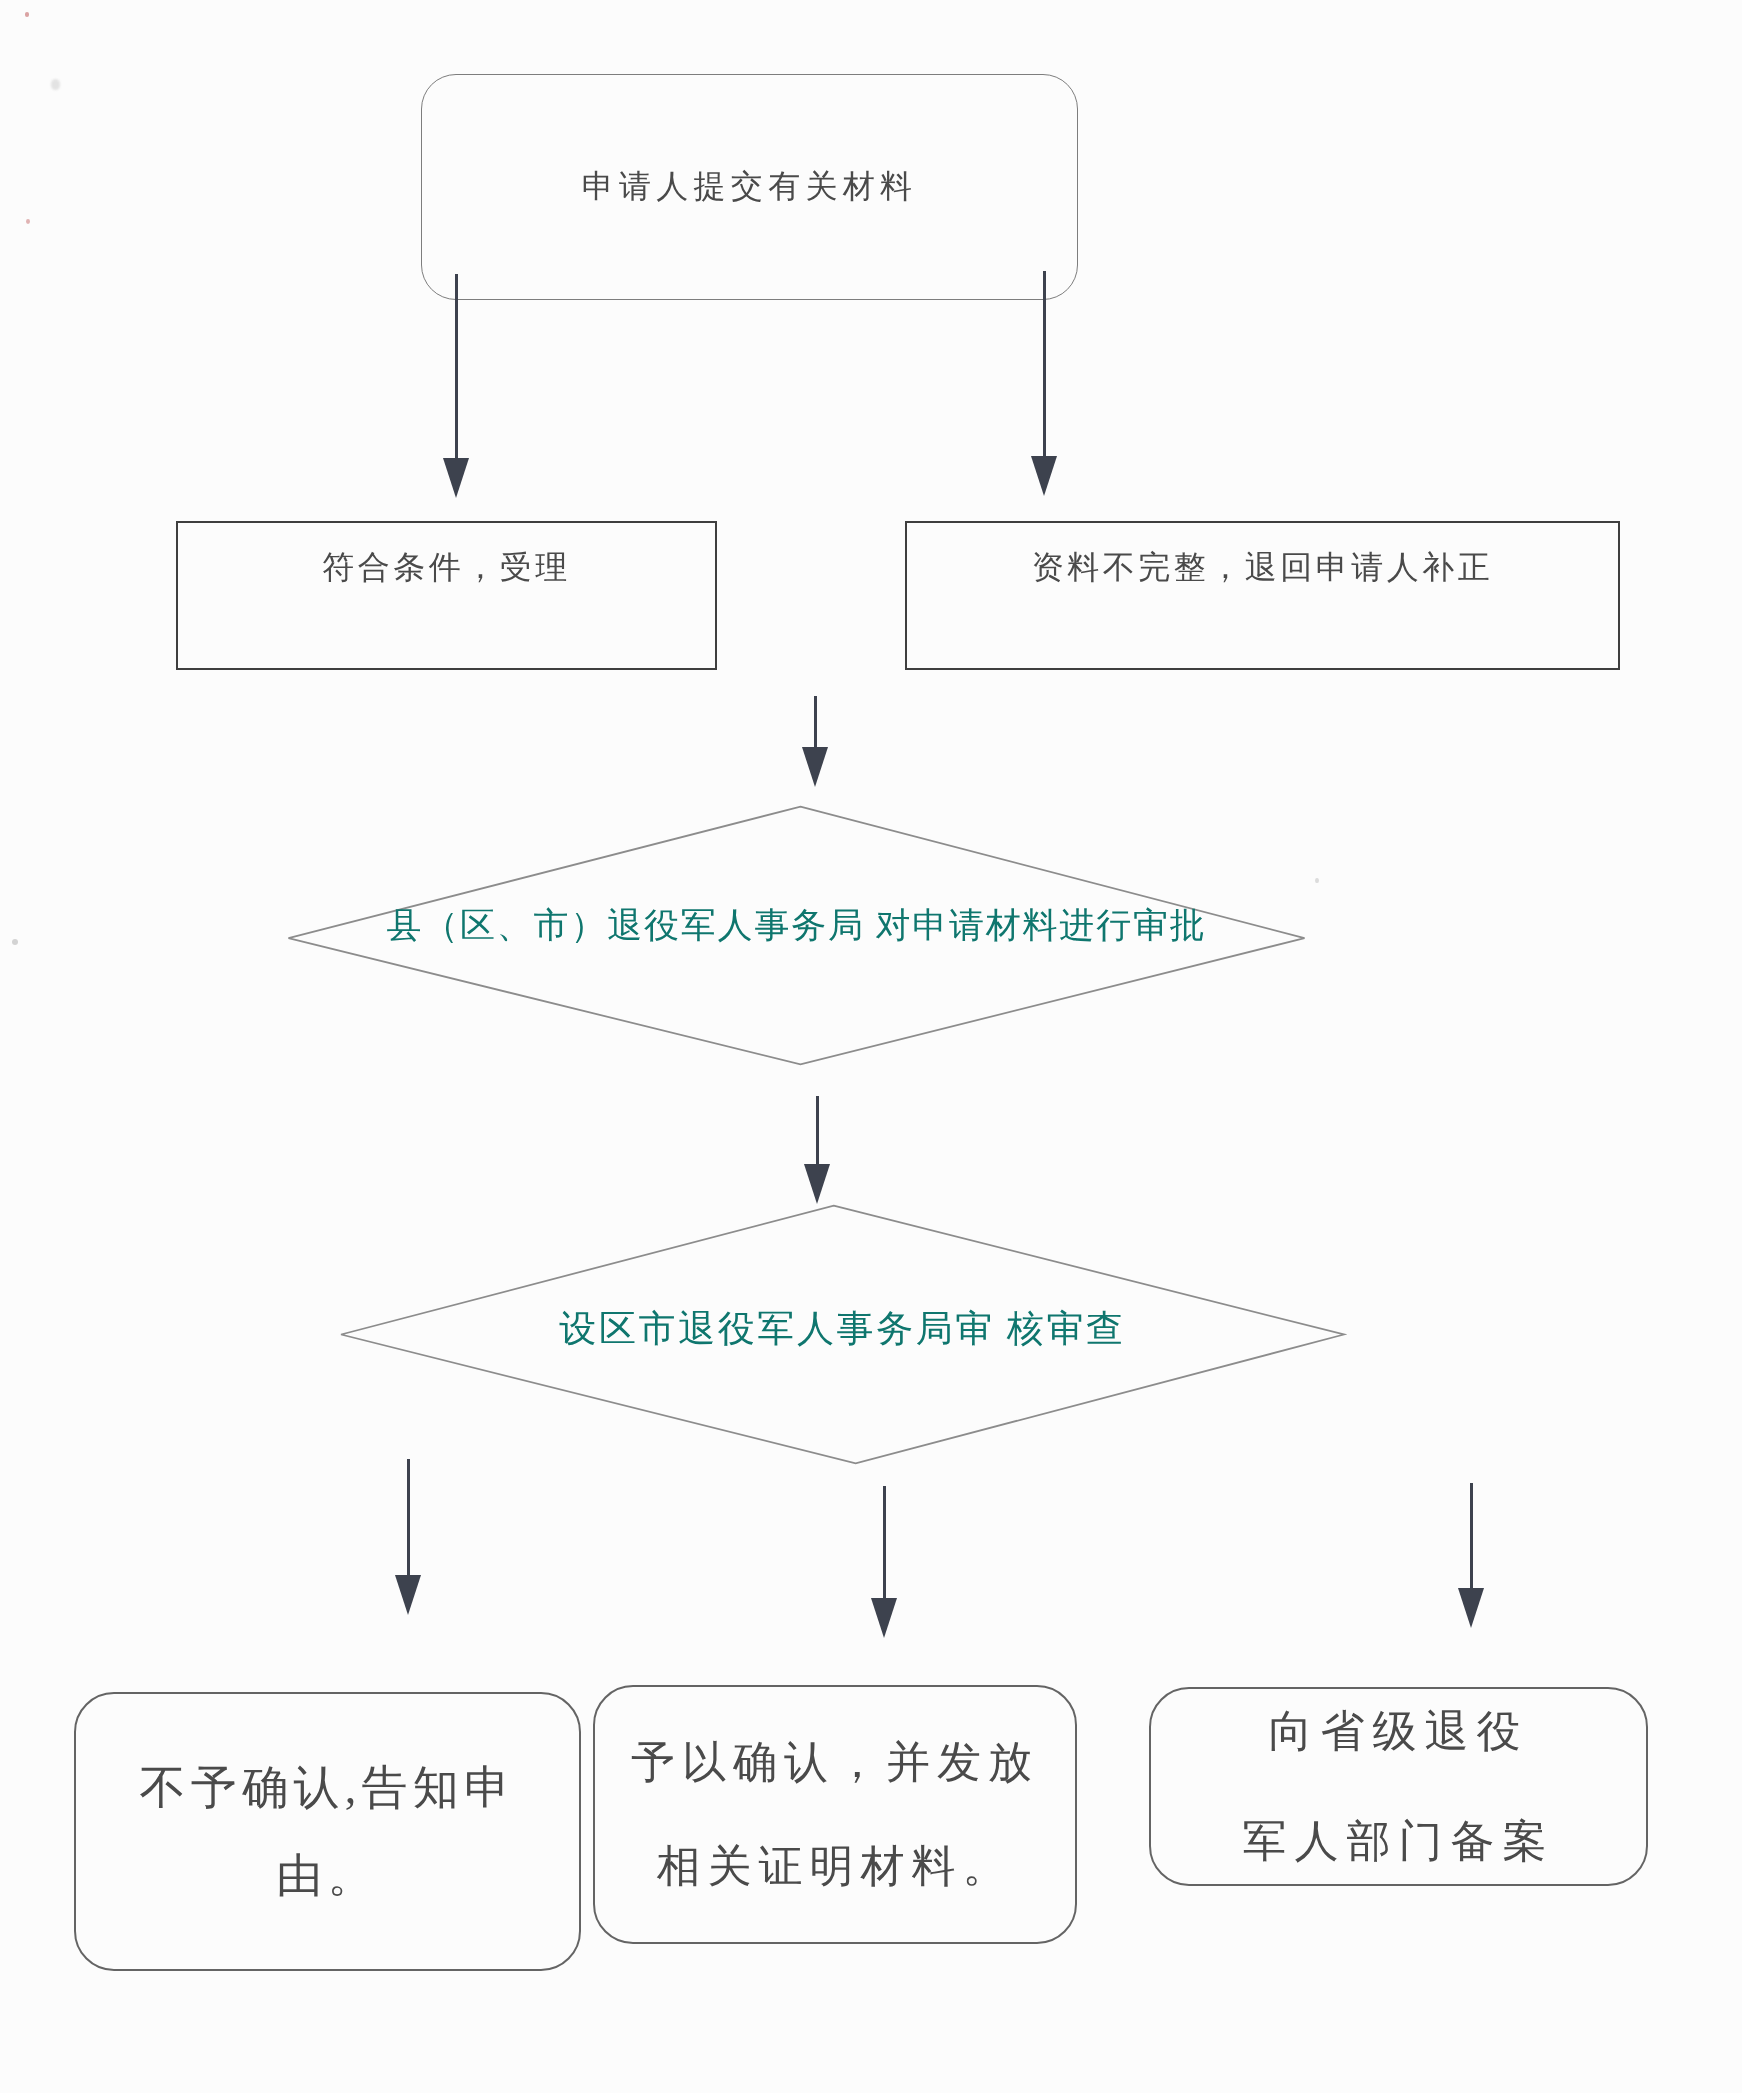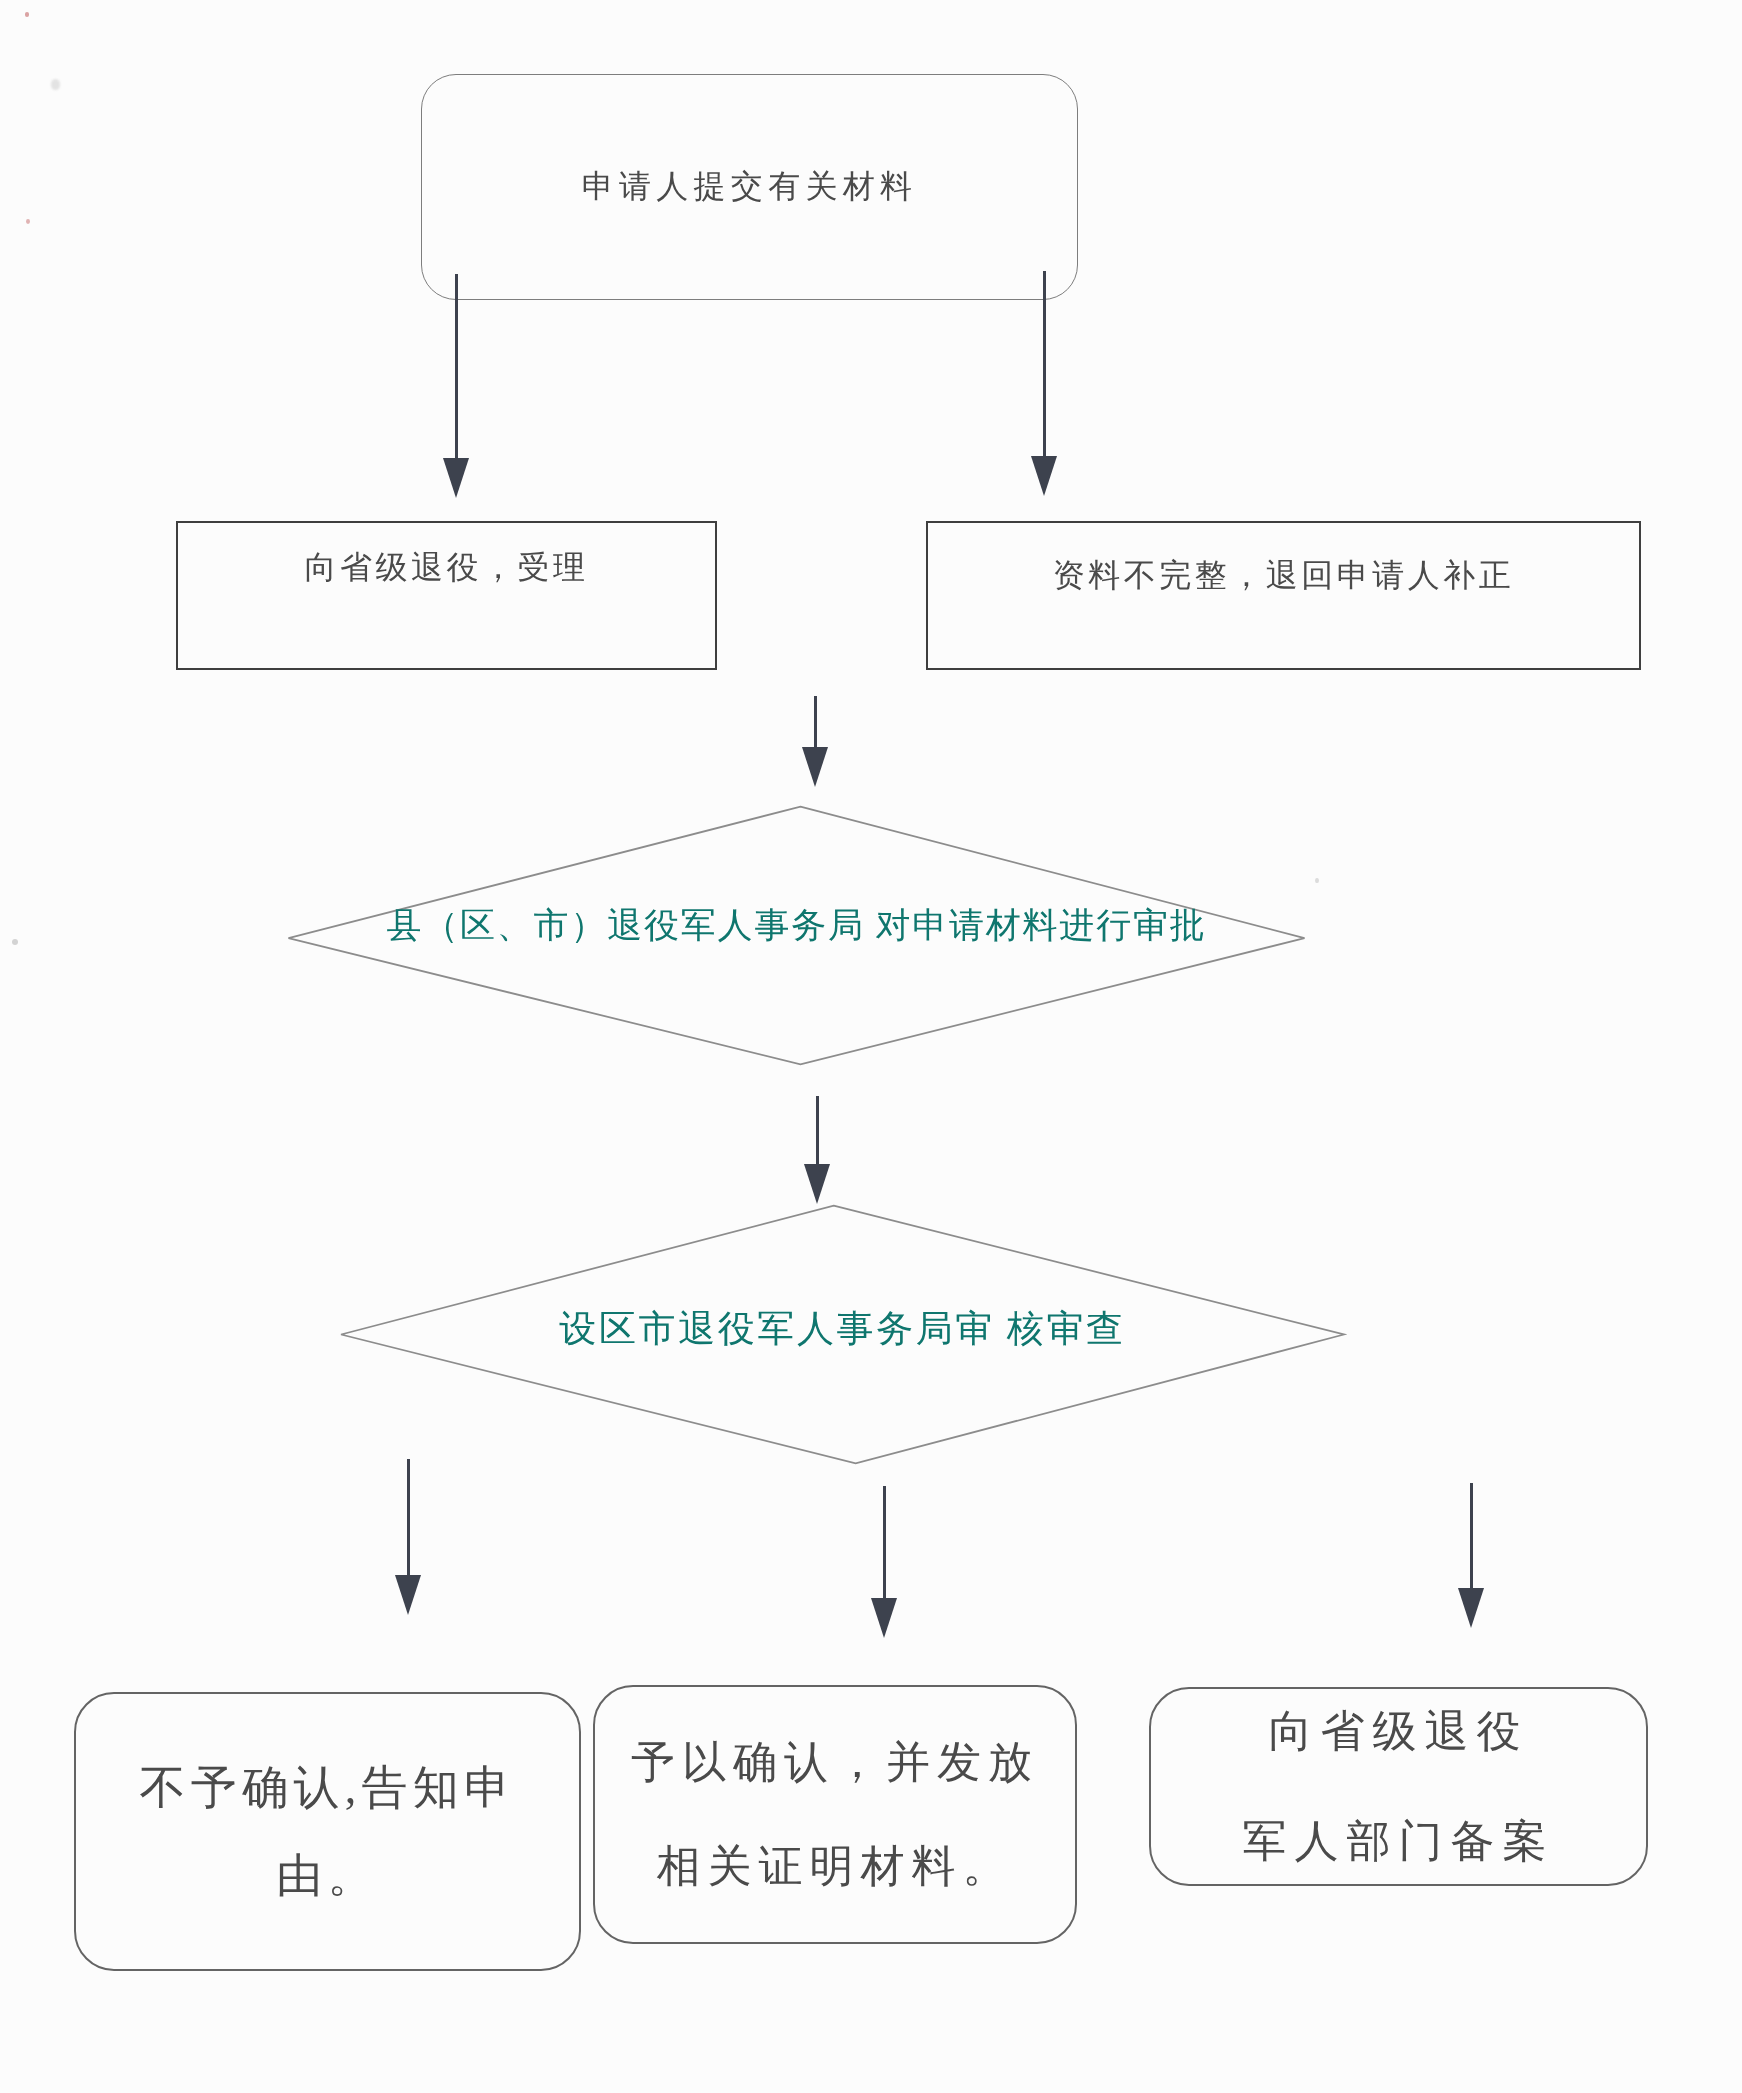--- a/index.html
+++ b/index.html
@@ -50,23 +50,23 @@
 <div id="canvas">
 
   <div class="node rounded-big f-start" style="left:421px;top:74px;width:657px;height:226px;">
     <span>申请人提交有关材料</span>
   </div>
 
   <div class="varrow" style="left:455px;top:274px;height:184px;"></div>
   <div class="varrow" style="left:1043px;top:271px;height:185px;"></div>
 
   <div class="node rect f-row2 align-top" style="left:176px;top:521px;width:541px;height:149px;padding-top:23px;">
-    <span>向省级退役，受理</span>
+    <span>符合条件，受理</span>
   </div>
-  <div class="node rect f-row2 align-top" style="left:926px;top:521px;width:715px;height:149px;padding-top:31px;">
+  <div class="node rect f-row2 align-top" style="left:905px;top:521px;width:715px;height:149px;padding-top:23px;">
     <span>资料不完整，退回申请人补正</span>
   </div>
 
   <div class="varrow" style="left:814px;top:696px;height:51px;"></div>
 
   <svg class="dshape" style="left:285px;top:804px;" width="1023" height="263" viewBox="0 0 1165 300">
     <polygon points="587,3 1162,153 587,297 3,153" fill="none" stroke="#8c8c8c" stroke-width="2"></polygon>
   </svg>
   <div class="dtext f-d1" style="left:285px;top:804px;width:1023px;height:263px;transform:translateY(-10.5px);">
     <div class="lines">

